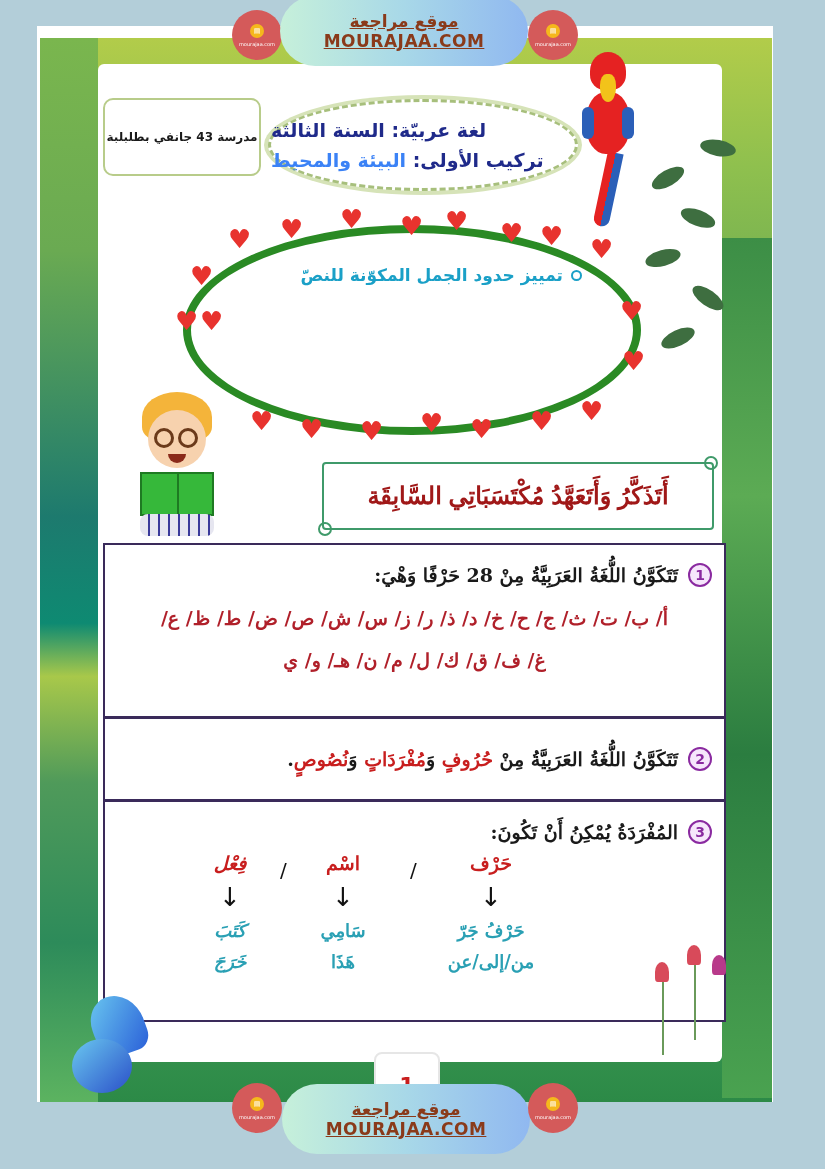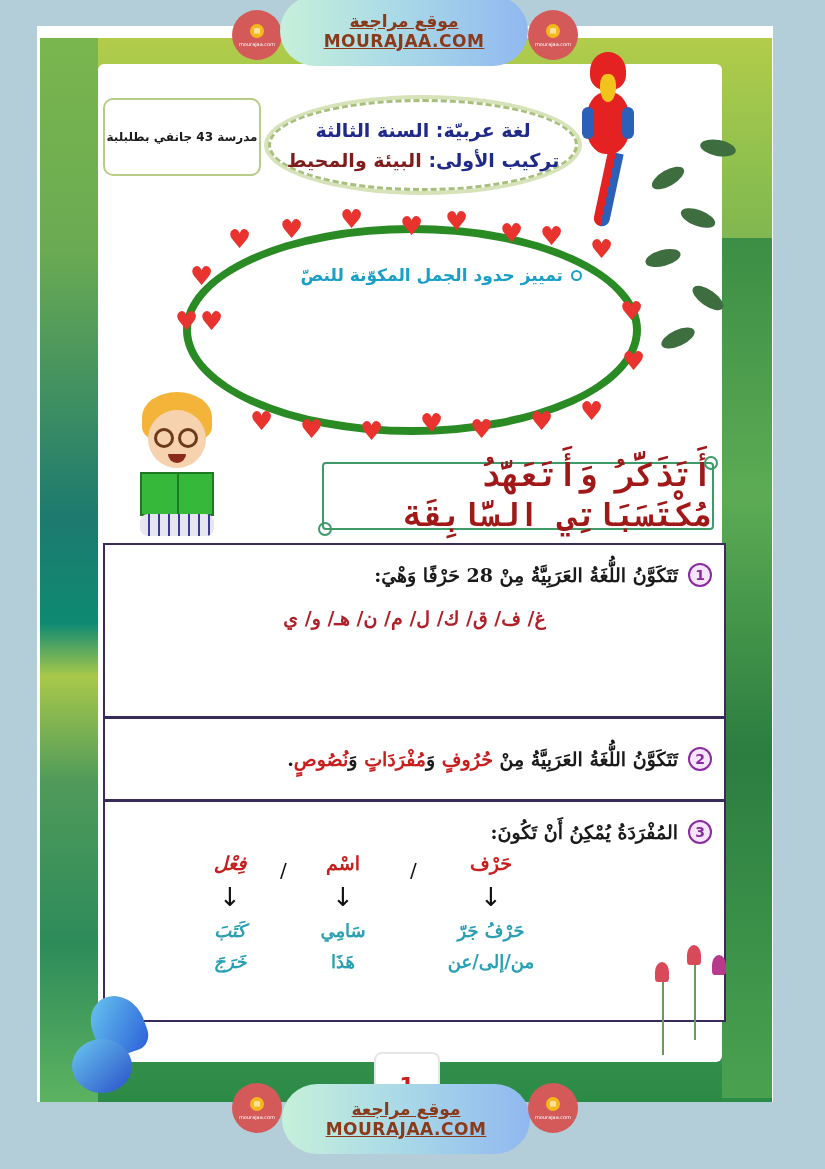--- a/index.html
+++ b/index.html
@@ -44,27 +44,27 @@
     position: absolute; left: 103px; top: 98px; width: 158px; height: 78px;
     border: 2px solid #b8cc8a; border-radius: 10px; background: #fff;
     display: flex; flex-direction: column; justify-content: center; align-items: center; gap: 8px;
     direction: rtl;
   }
   .school-box span { font-size: 12px; font-weight: bold; color: #1a1a1a; }
   .title-oval {
     position: absolute; left: 268px; top: 99px; width: 310px; height: 92px;
     border: 3px dashed #a7bf7c; border-radius: 50%;
     background: #fff;
-    display: flex; flex-direction: column; justify-content: center; align-items: center; gap: 8px;
+    display: flex; flex-direction: column; justify-content: center; align-items: flex-end; gap: 8px;
     direction: rtl;
     box-shadow: 0 0 0 4px #d6e3b8;
   }
   .title-oval .line1 { font-size: 19px; font-weight: bold; color: #1f2a8a; }
   .title-oval .line2 { font-size: 19px; font-weight: bold; color: #1f2a8a; }
-  .title-oval .line2 .hl { color: #7f1d1d; }
+  .title-oval .line2 .hl { color: #3b82f6; }
   
   .parrot { position: absolute; left: 582px; top: 52px; width: 52px; height: 175px; }
   .parrot .head { position: absolute; left: 8px; top: 0; width: 36px; height: 38px; background: #e52222; border-radius: 50% 50% 40% 40%; }
   .parrot .beak { position: absolute; left: 18px; top: 22px; width: 16px; height: 28px; background: #f2c31a; border-radius: 40% 40% 50% 50%; }
   .parrot .body { position: absolute; left: 4px; top: 40px; width: 44px; height: 62px; background: #e52222; border-radius: 45%; }
   .parrot .wing-l { position: absolute; left: 0; top: 55px; width: 12px; height: 32px; background: #2b5fb8; border-radius: 6px; }
   .parrot .wing-r { position: absolute; right: 0; top: 55px; width: 12px; height: 32px; background: #2b5fb8; border-radius: 6px; }
   .parrot .tail { position: absolute; left: 18px; top: 100px; width: 16px; height: 75px; background: linear-gradient(90deg, #e52222 50%, #2b5fb8 50%); border-radius: 0 0 8px 8px; transform: rotate(12deg); }
   
   .leaf { position: absolute; width: 36px; height: 16px; background: #3e6e40; border-radius: 50%; }
@@ -98,21 +98,21 @@
     position: absolute; left: 322px; top: 462px; width: 392px; height: 68px;
     border: 2px solid #3f9a6a; border-radius: 4px;
     background: #fff;
     display: flex; align-items: center; justify-content: center; direction: rtl;
   }
   .scroll-banner::before, .scroll-banner::after {
     content: ""; position: absolute; width: 10px; height: 10px; border: 2px solid #3f9a6a; border-radius: 50%;
   }
   .scroll-banner::before { right: -6px; top: -8px; }
   .scroll-banner::after { left: -6px; bottom: -8px; }
-  .scroll-banner span { font-size: 32px; font-weight: bold; color: #a01818; font-family: Liberation Mono, monospace; }
+  .scroll-banner span { font-size: 24px; font-weight: bold; color: #a01818; font-family: Liberation Sans, sans-serif; }
   
   .section {
     position: absolute; left: 103px; width: 623px; border: 2px solid #3a2a5a; background: #fff;
     direction: rtl;
   }
   .sec1 { top: 543px; height: 175px; }
   .sec2 { top: 717px; height: 84px; }
   .sec3 { top: 800px; height: 222px; }
   .sec-head { display: flex; align-items: center; gap: 10px; padding: 18px 12px 0 0; }
   .num-badge {
@@ -244,20 +244,21 @@
 
 <div class="scroll-banner">
   <span>أَتَذَكَّرُ وَأَتَعَهَّدُ مُكْتَسَبَاتِي السَّابِقَة</span>
 </div>
 
 <div class="section sec1">
   <div class="sec-head">
     <span class="num-badge">1</span>
     <span class="sec-text">تَتَكَوَّنُ اللُّغَةُ العَرَبِيَّةُ مِنْ 28 حَرْفًا وَهْيَ:</span>
   </div>
+  <div class="letters row1">أ/ ب/ ت/ ث/ ج/ ح/ خ/ د/ ذ/ ر/ ز/ س/ ش/ ص/ ض/ ط/ ظ/ ع/</div>
   <div class="letters row2">غ/ ف/ ق/ ك/ ل/ م/ ن/ هـ/ و/ ي</div>
 </div>
 
 <div class="section sec2">
   <div class="sec-head">
     <span class="num-badge">2</span>
     <span class="sec-text">
       <span>تَتَكَوَّنُ اللُّغَةُ العَرَبِيَّةُ مِنْ</span>
       <span class="red">حُرُوفٍ</span>
       <span>وَ</span><span class="red">مُفْرَدَاتٍ</span>

